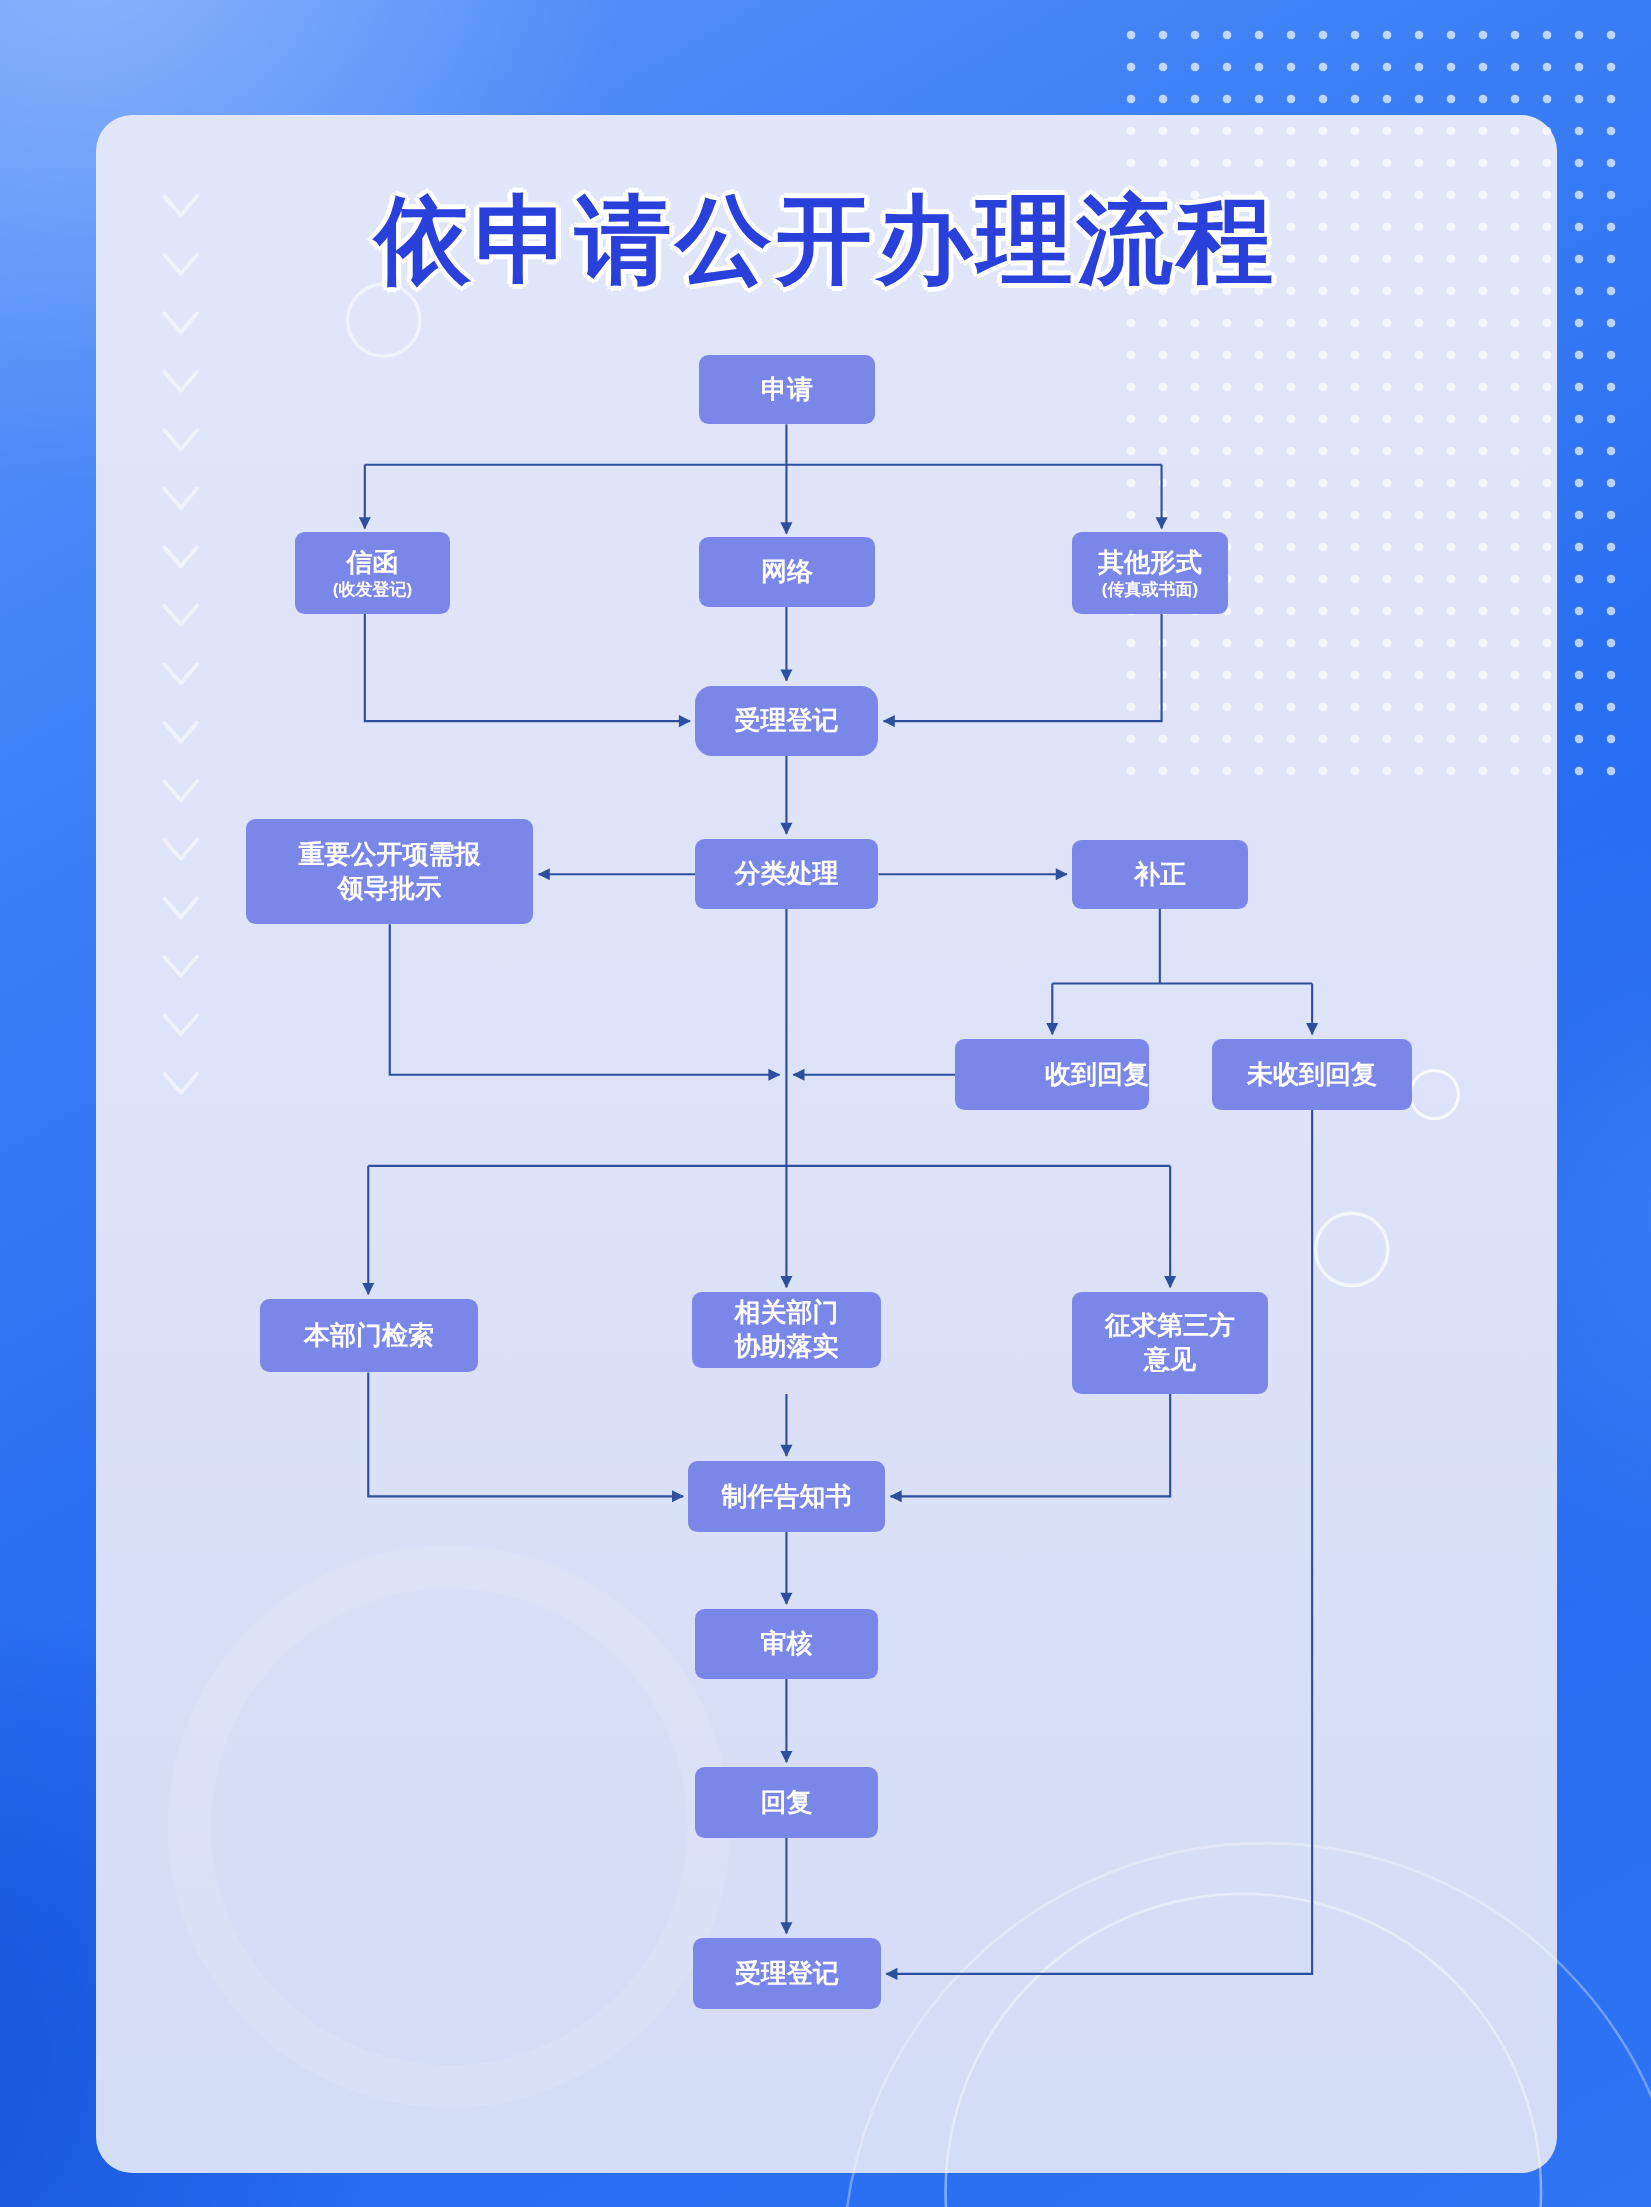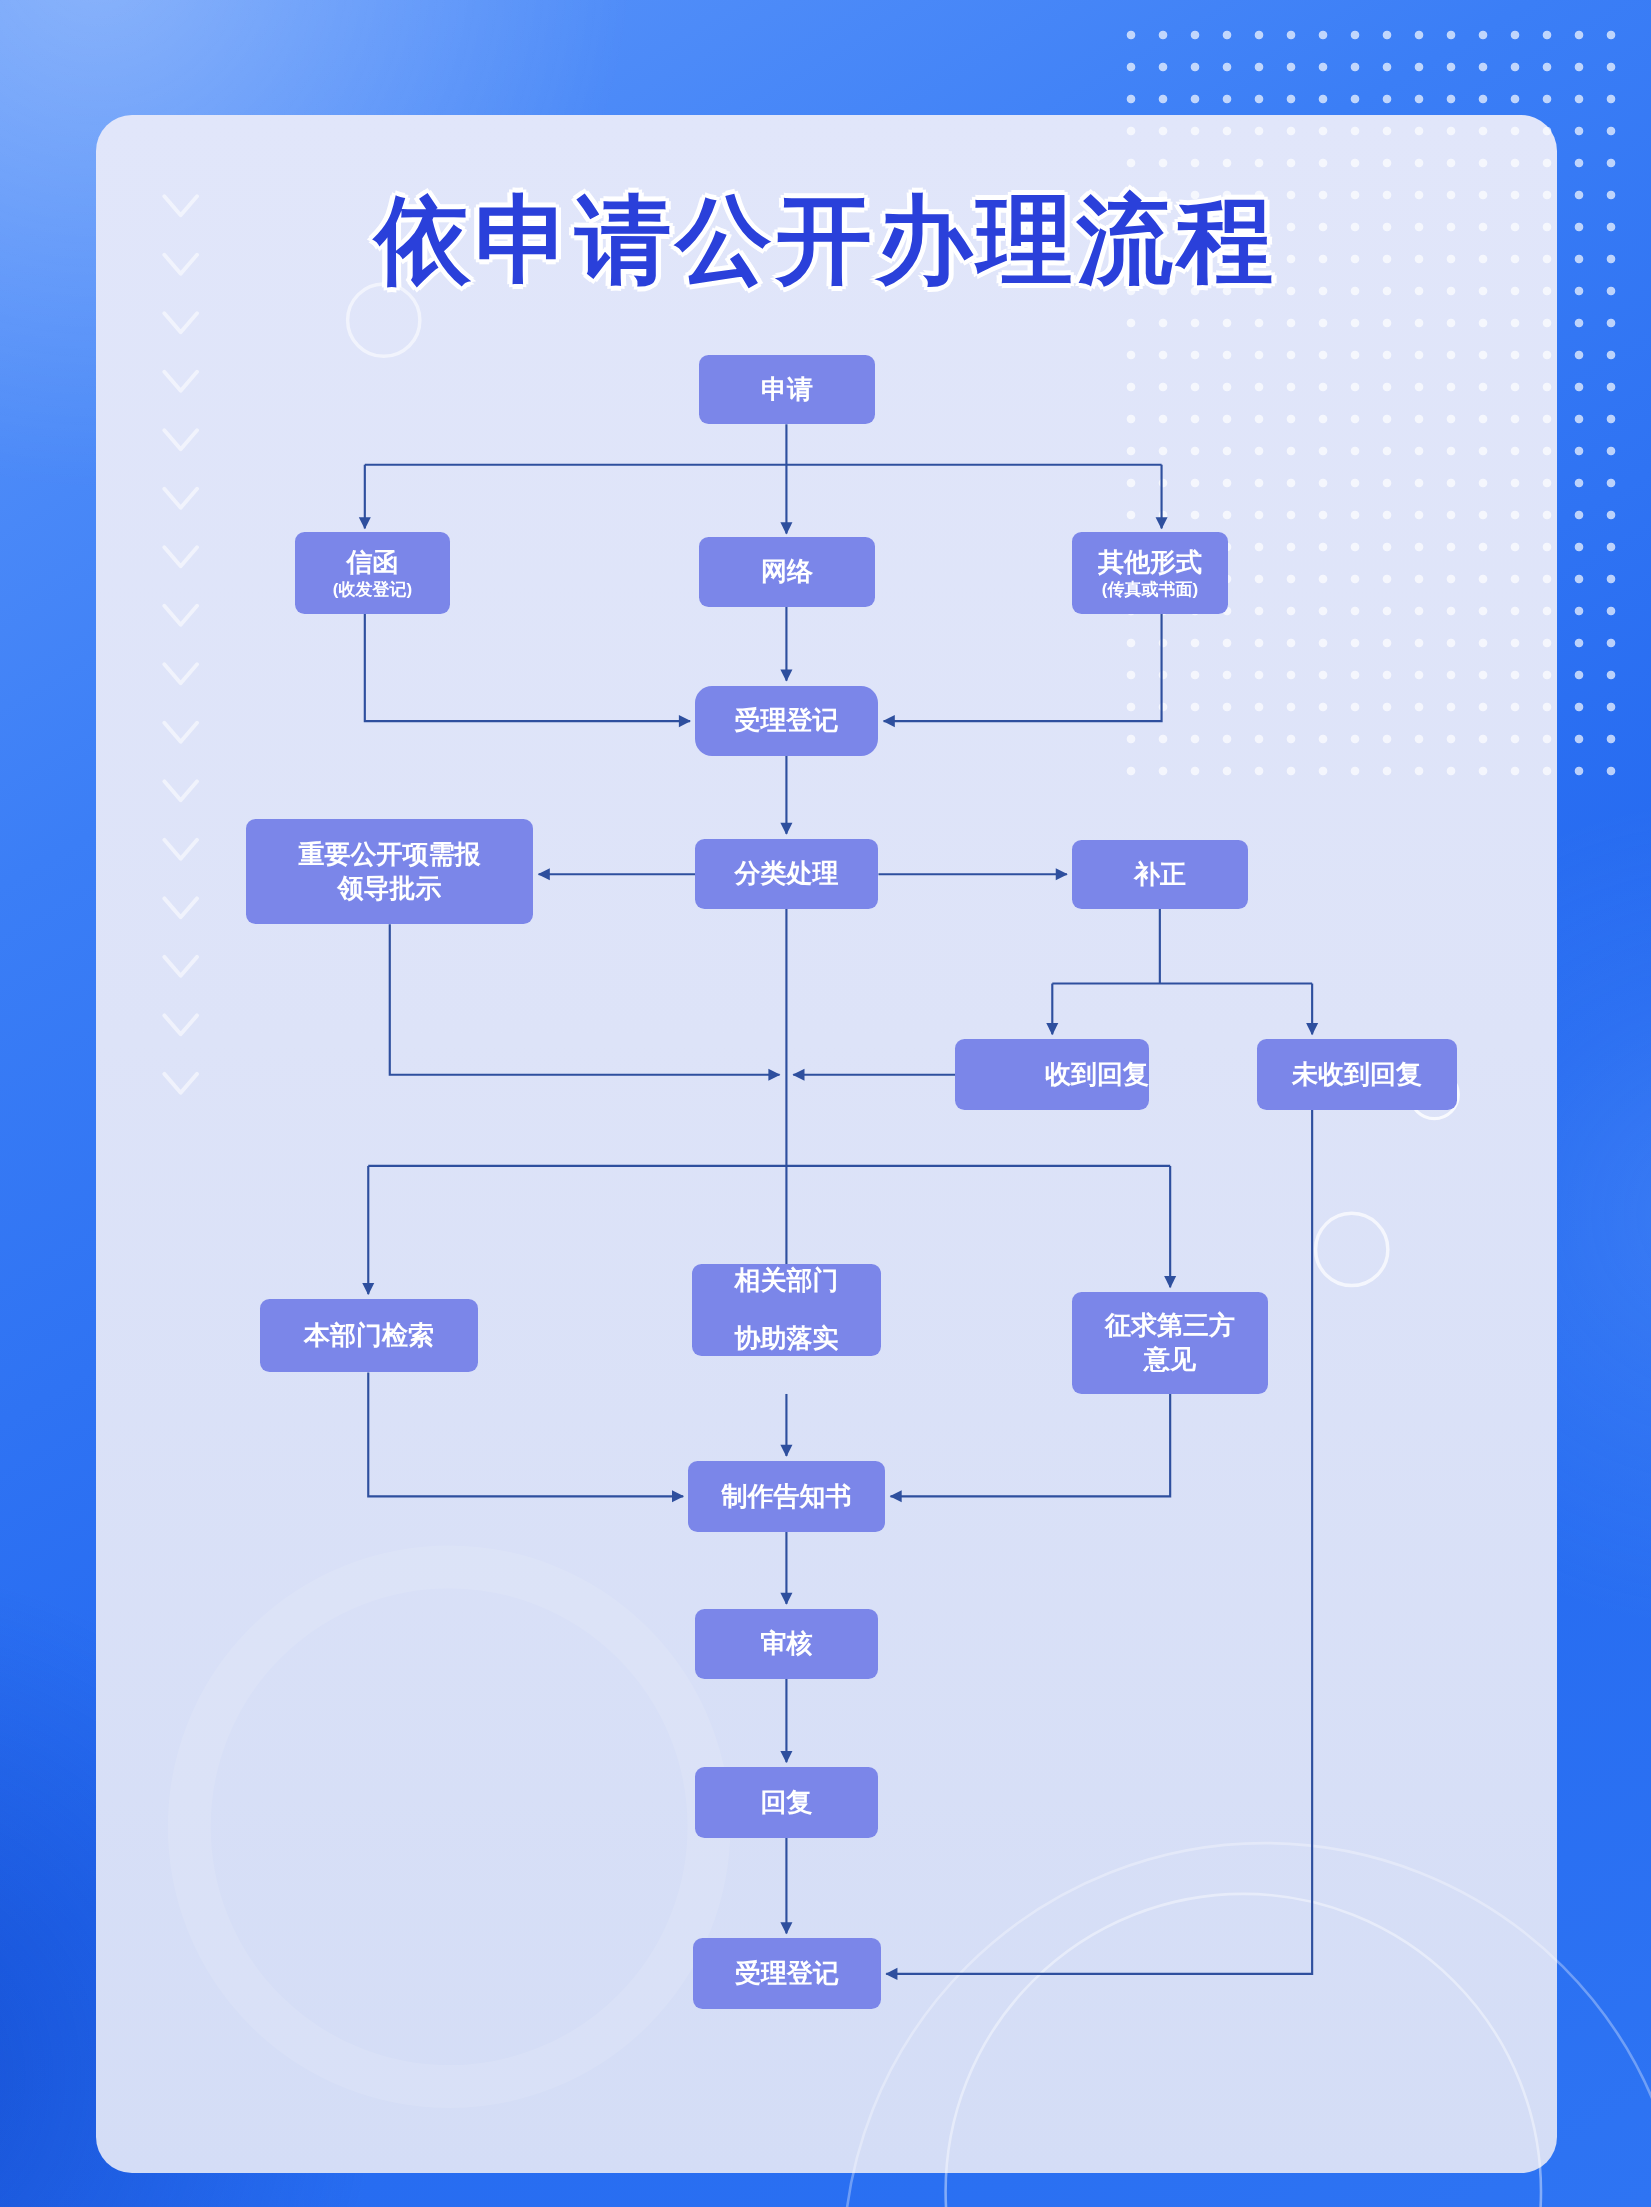--- a/index.html
+++ b/index.html
@@ -146,29 +146,29 @@
 </div>
 
 <div class="node" style="left:1072px;top:840px;width:176px;height:69px;">
   <span>补正</span>
 </div>
 
 <div class="node" style="left:955px;top:1039px;width:194px;height:71px;align-items:flex-end;">
   <span>收到回复</span>
 </div>
 
-<div class="node" style="left:1212px;top:1039px;width:200px;height:71px;margin-left:45px;">
+<div class="node" style="left:1212px;top:1039px;width:200px;height:71px;">
   <span>未收到回复</span>
 </div>
 
 <div class="node" style="left:260px;top:1299px;width:218px;height:73px;">
   <span>本部门检索</span>
 </div>
 
-<div class="node" style="left:692px;top:1264px;width:189px;height:92px;justify-content:space-between;">
+<div class="node" style="left:692px;top:1292px;width:189px;height:76px;">
   <span>相关部门</span>
   <span>协助落实</span>
 </div>
 
 <div class="node" style="left:1072px;top:1292px;width:196px;height:102px;">
   <span>征求第三方</span>
   <span>意见</span>
 </div>
 
 <div class="node" style="left:688px;top:1461px;width:197px;height:71px;">

